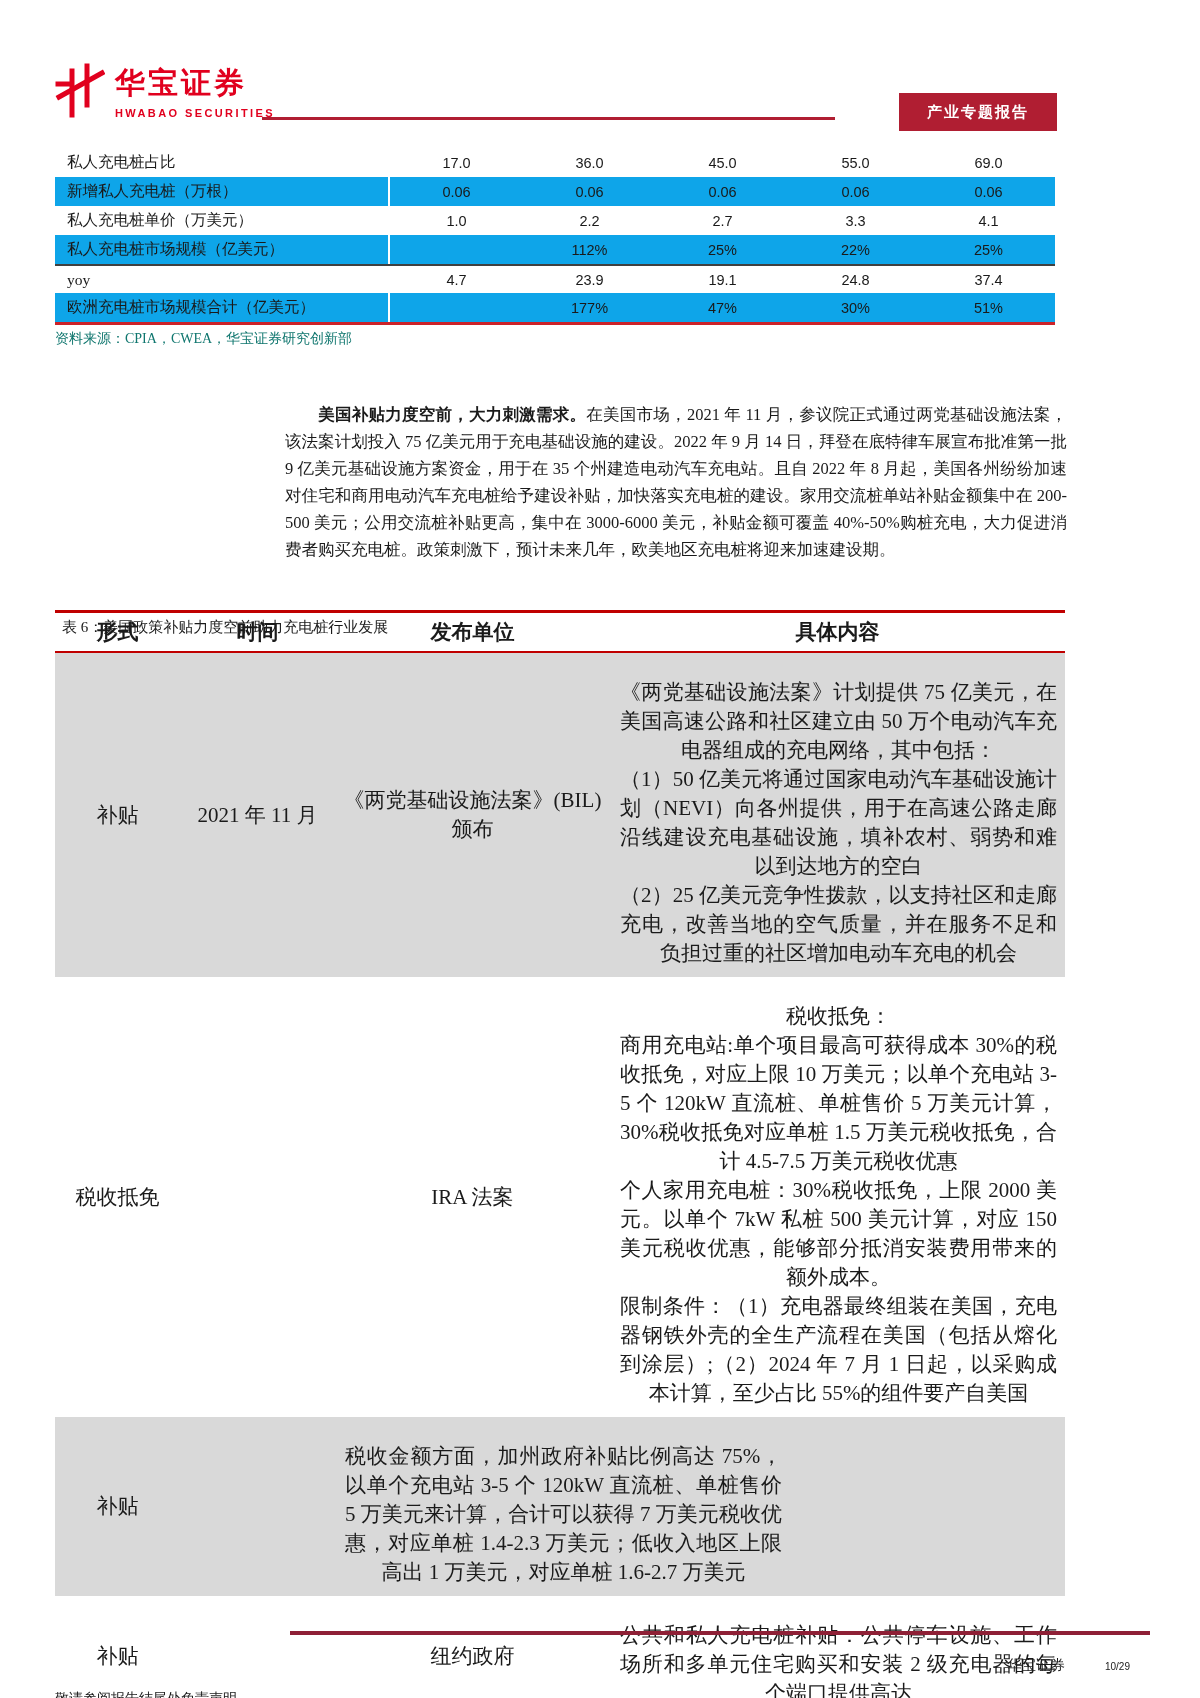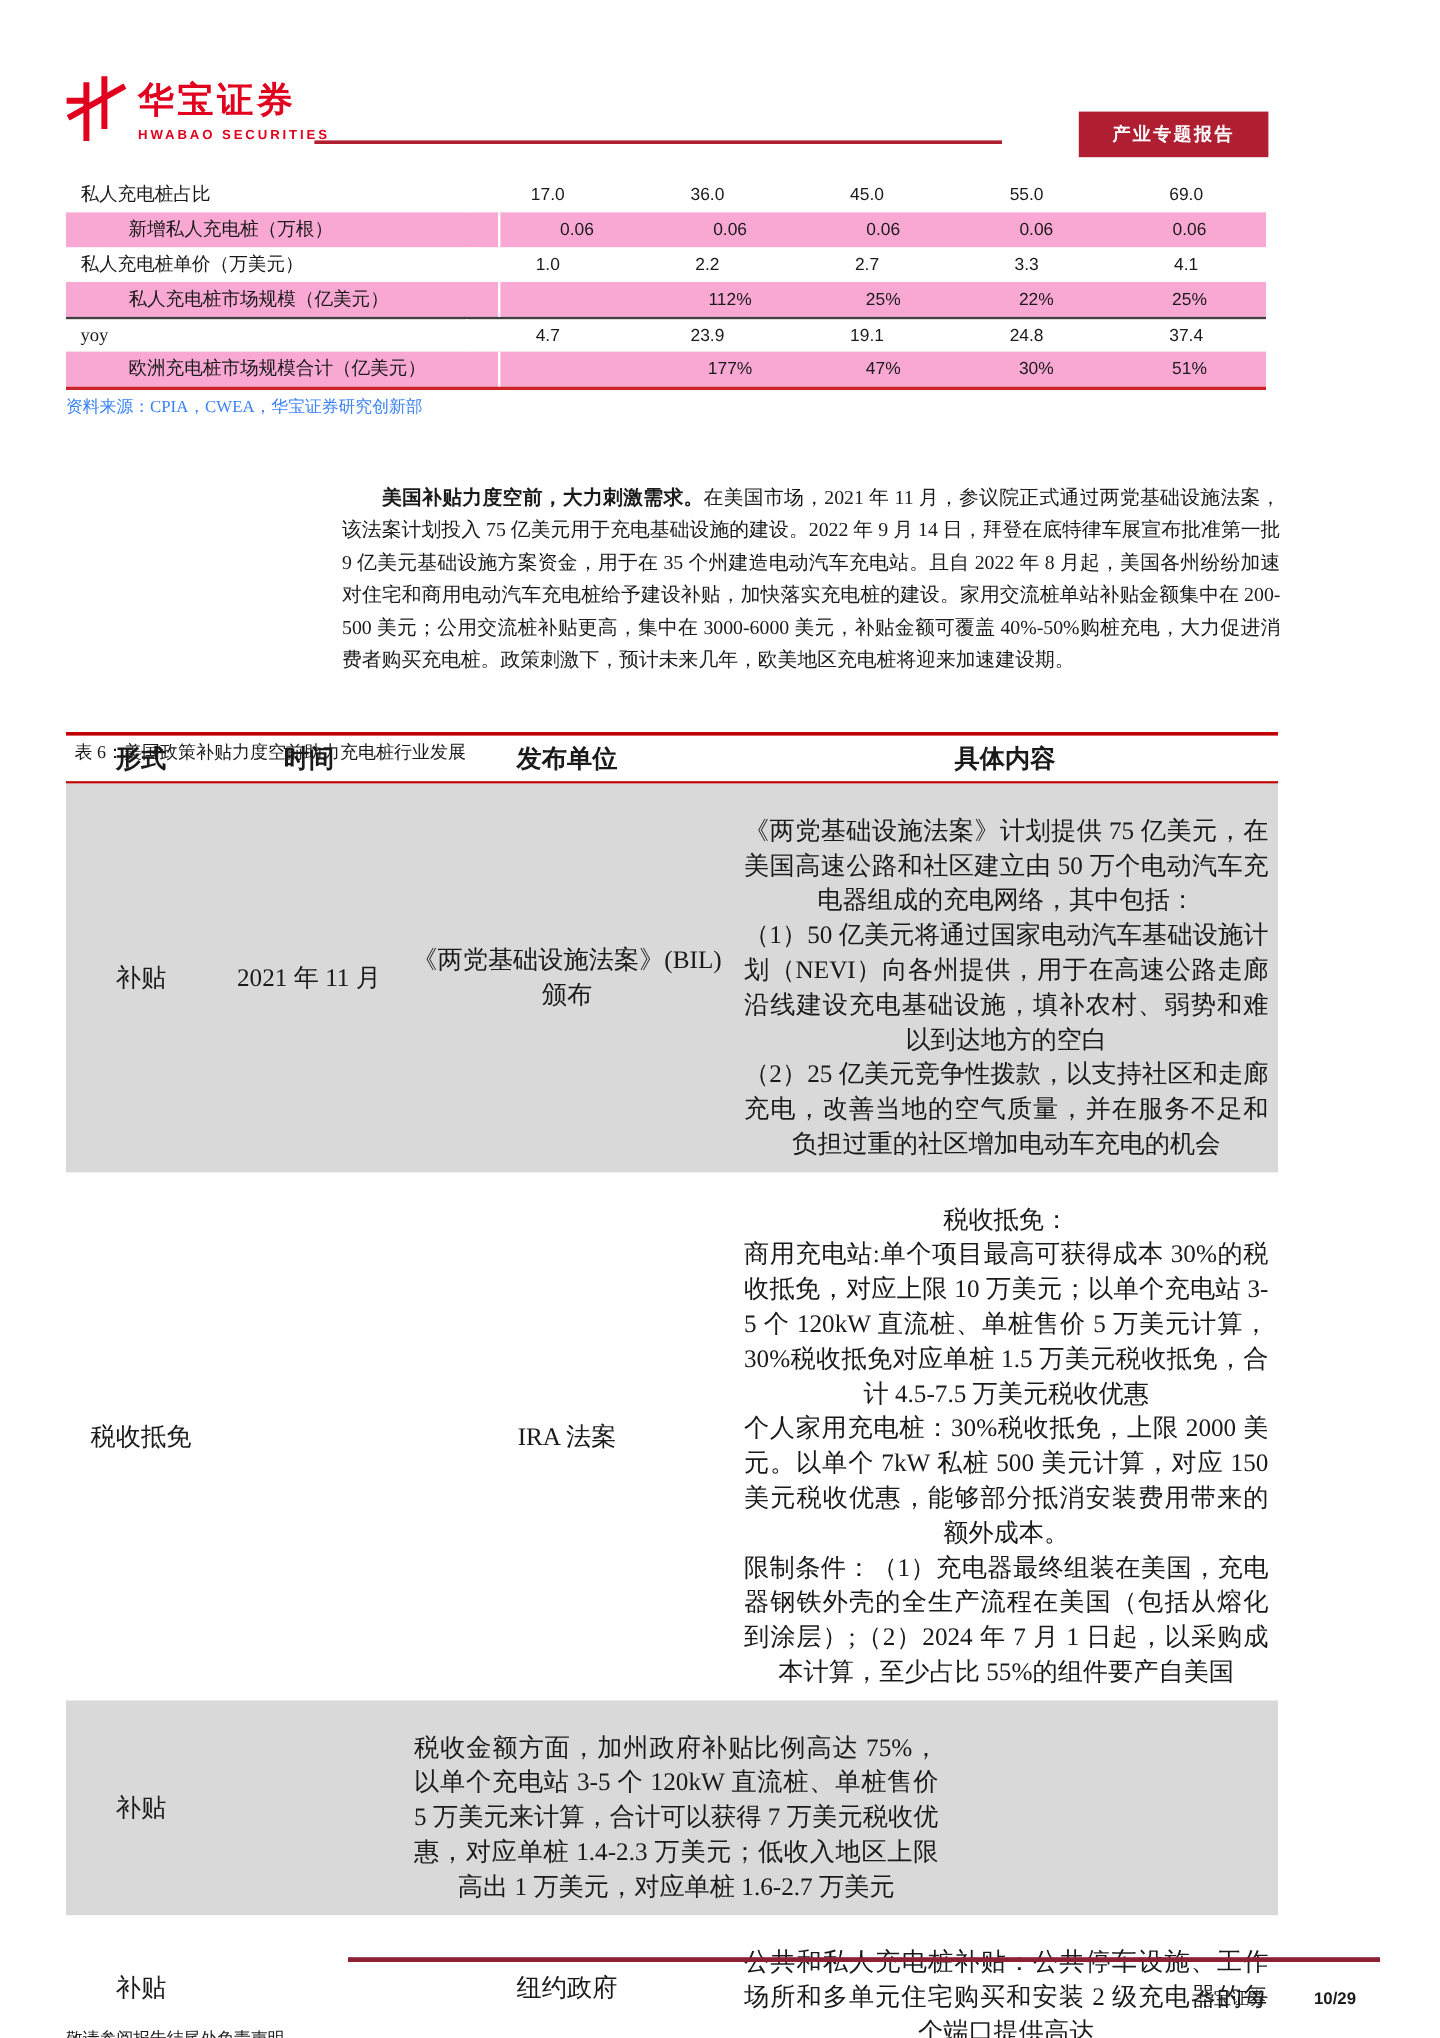--- a/index.html
+++ b/index.html
@@ -17,25 +17,25 @@
   .logo-text-en { font-size:11px; font-weight:bold; color:#e1001e; letter-spacing:2.4px; font-family:"Liberation Sans",sans-serif; margin-top:3px; }
   .header-rule { position:absolute; left:207px; right:310px; top:54px; height:3px; background:#b01e32; }
   .report-badge {
     position:absolute; right:88px; top:30px; width:158px; height:38px;
     background:#b01e32; color:#fff; font-size:15px; font-weight:bold;
     display:flex; align-items:center; justify-content:center; letter-spacing:2px;
   }
   
   .top-table { position:absolute; left:55px; top:130px; width:1000px; border-bottom:3px solid #cc2229; }
   .tt-row { display:flex; height:29px; align-items:stretch; font-size:15.5px; }
-  .tt-row.shaded { background:#f9a8d4;padding-left:40px; }
+  .tt-row.shaded { background:#0ea5e9; }
   .tt-row.dark-top { border-top:2.5px solid #404040; }
   .tt-label { width:335px; display:flex; align-items:center; padding-left:12px; border-right:2px solid #ffffff; }
   .tt-val { width:133px; display:flex; align-items:center; justify-content:center; font-family:"Liberation Sans","DejaVu Sans",sans-serif; font-size:14.5px; }
-  .source-line { position:absolute; left:55px; top:312px; font-size:14px; color:#3b82f6; }
+  .source-line { position:absolute; left:55px; top:312px; font-size:14px; color:#0f766e; }
   
   .para { position:absolute; left:285px; top:383px; width:782px; font-size:16.5px; line-height:27px; text-align:justify; }
   .para .indent { display:inline-block; width:33px; }
   .para b { font-weight:bold; }
   
   .t6-title { position:absolute; left:62px; top:600px; font-size:15px; }
   .t6 { position:absolute; left:55px; top:592px; width:1010px; border-top:3.5px solid #c00000; font-size:21px; }
   .t6-header { display:flex; height:40px; border-bottom:2.5px solid #c00000; font-weight:bold; }
   .t6-header > div { display:flex; align-items:center; justify-content:center; }
   .t6-row { display:flex; align-items:stretch; }
@@ -46,21 +46,21 @@
   .c-content { width:455px; }
   .t6-row .c-form, .t6-row .c-time, .t6-row .c-issuer {
     display:flex; flex-direction:column; align-items:center; justify-content:center; text-align:center; line-height:29px;
   }
   .t6-row .c-content { padding:25px 8px 9px 10px; line-height:29px; }
   .cp { text-align:justify; text-align-last:center; }
   
   .footer-note { position:absolute; left:55px; top:1672px; font-size:14px; }
   .footer-rule { position:absolute; left:290px; right:50px; top:1613px; height:4px; background:#8e2036; }
   .footer-right { position:absolute; right:70px; top:1638px; font-size:14.5px; display:flex; gap:40px; align-items:baseline; }
-  .footer-page { font-family:"Liberation Sans","DejaVu Sans",sans-serif; font-weight:bold; font-size:14px; }
+  .footer-page { font-family:"Liberation Sans","DejaVu Sans",sans-serif; font-weight:normal; font-size:10px; }
 </style>
 </head>
 <body>
 
 <div class="page">
 
   <div class="header">
     <div class="logo">
       <span class="logo-mark">
         <svg width="50" height="56" viewBox="0 0 50 56">

